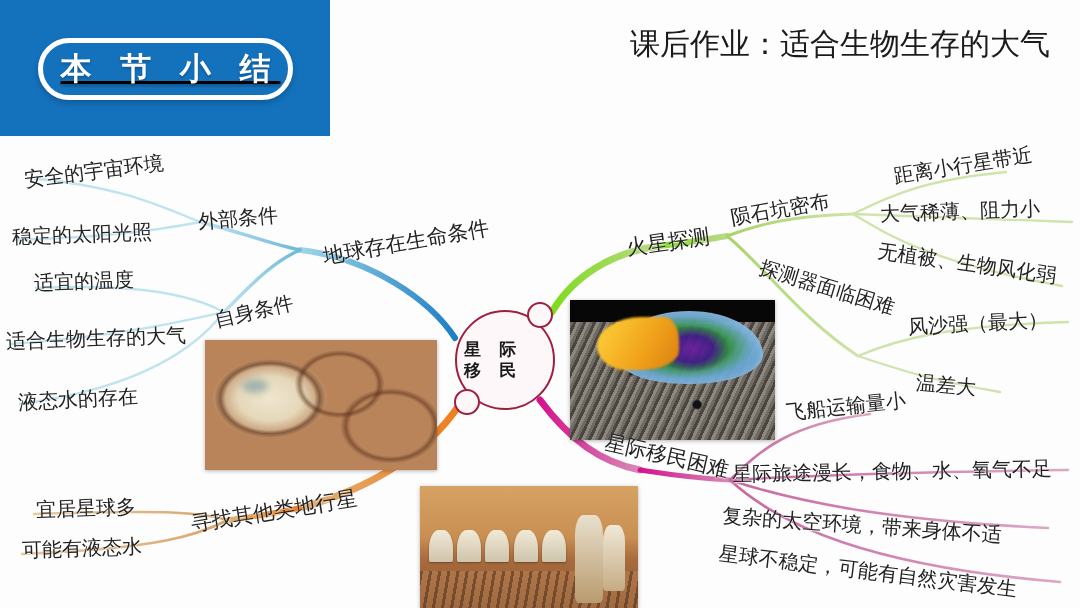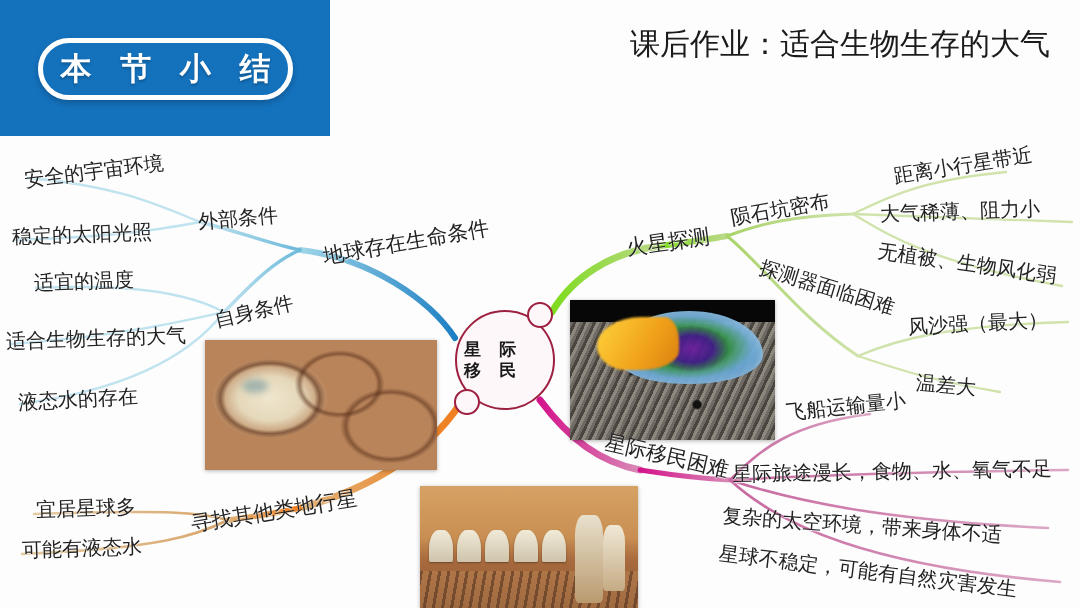--- a/index.html
+++ b/index.html
@@ -16,20 +16,21 @@
   .header-band{
     position:absolute;left:0;top:0;width:330px;height:136px;
     background:#1472bd;
   }
   .header-pill{
     position:absolute;left:38px;top:38px;width:255px;height:62px;
     border:5px solid #ffffff;border-radius:34px;
     box-sizing:border-box;
     display:flex;align-items:center;justify-content:center;
     box-shadow:0 3px 6px rgba(0,0,0,.22);
+    text-decoration:underline;
   }
   .header-pill span{
     color:#ffffff;font-size:31px;font-weight:bold;letter-spacing:10px;
     text-indent:10px;
     font-family:"Liberation Sans","DejaVu Sans",sans-serif;
     text-shadow:0 2px 3px rgba(0,0,0,.25);
   }
   .homework{
     position:absolute;right:30px;top:24px;
     font-size:30px;color:#1b1b1b;

